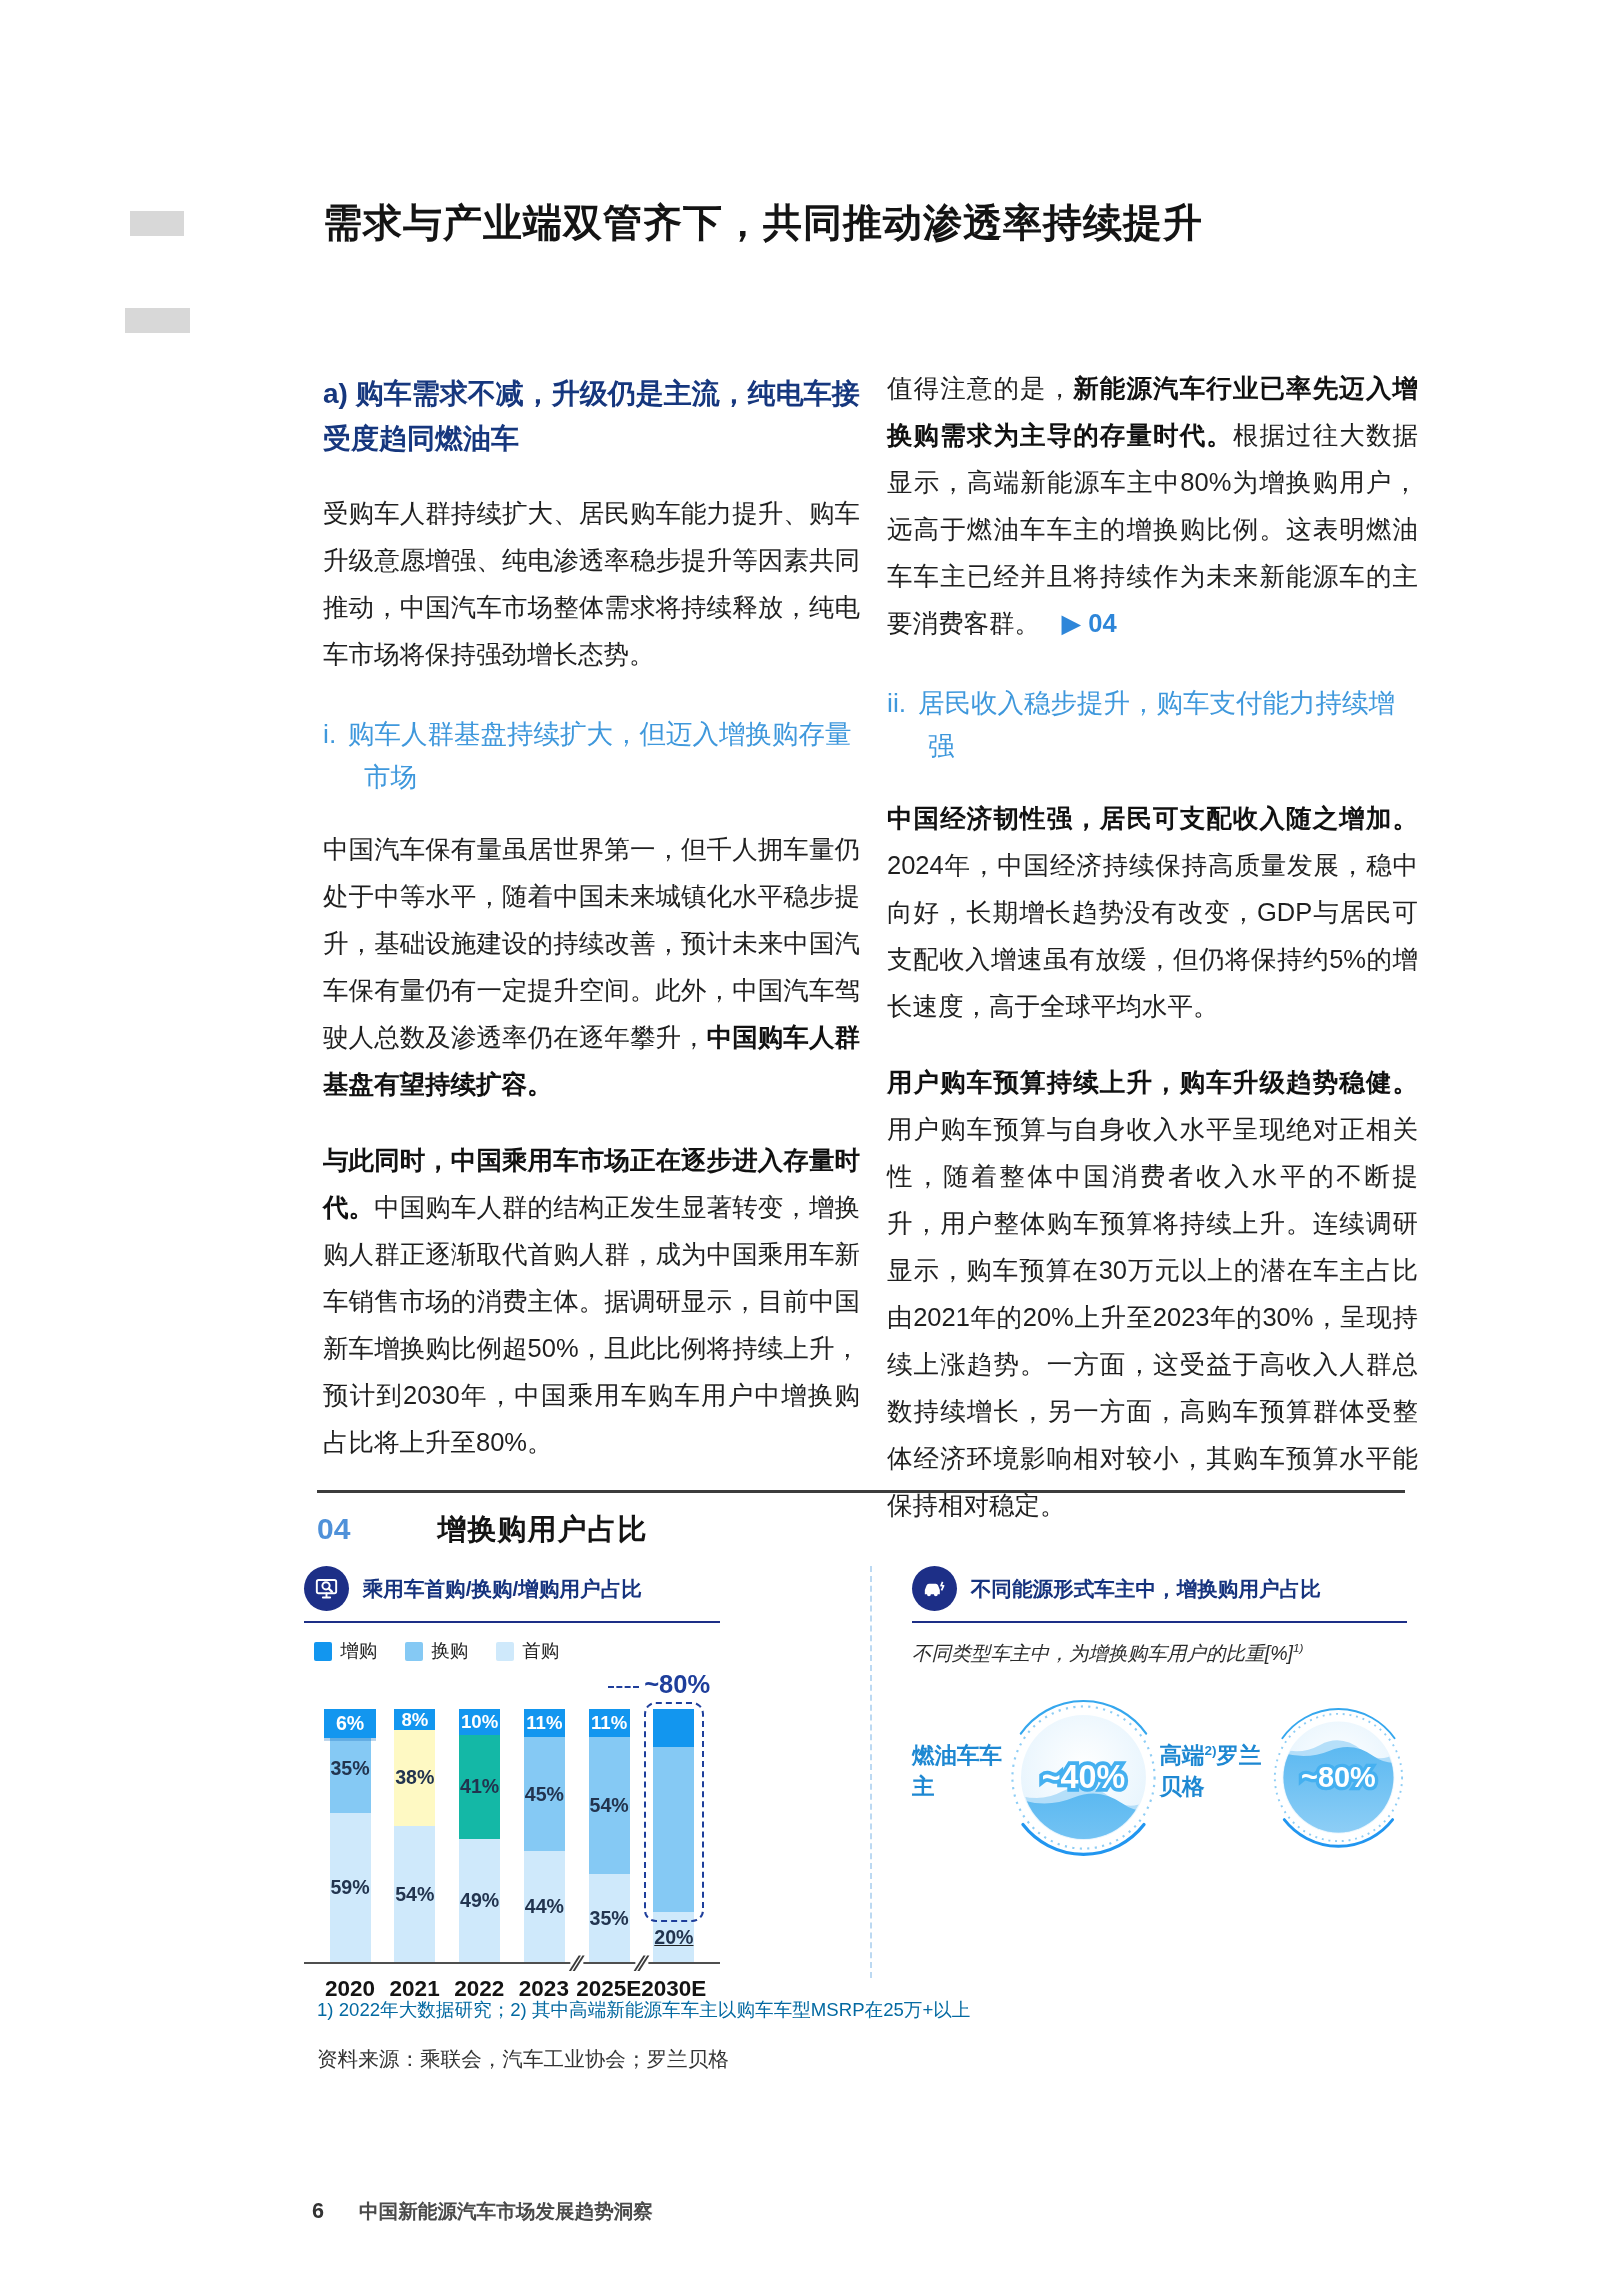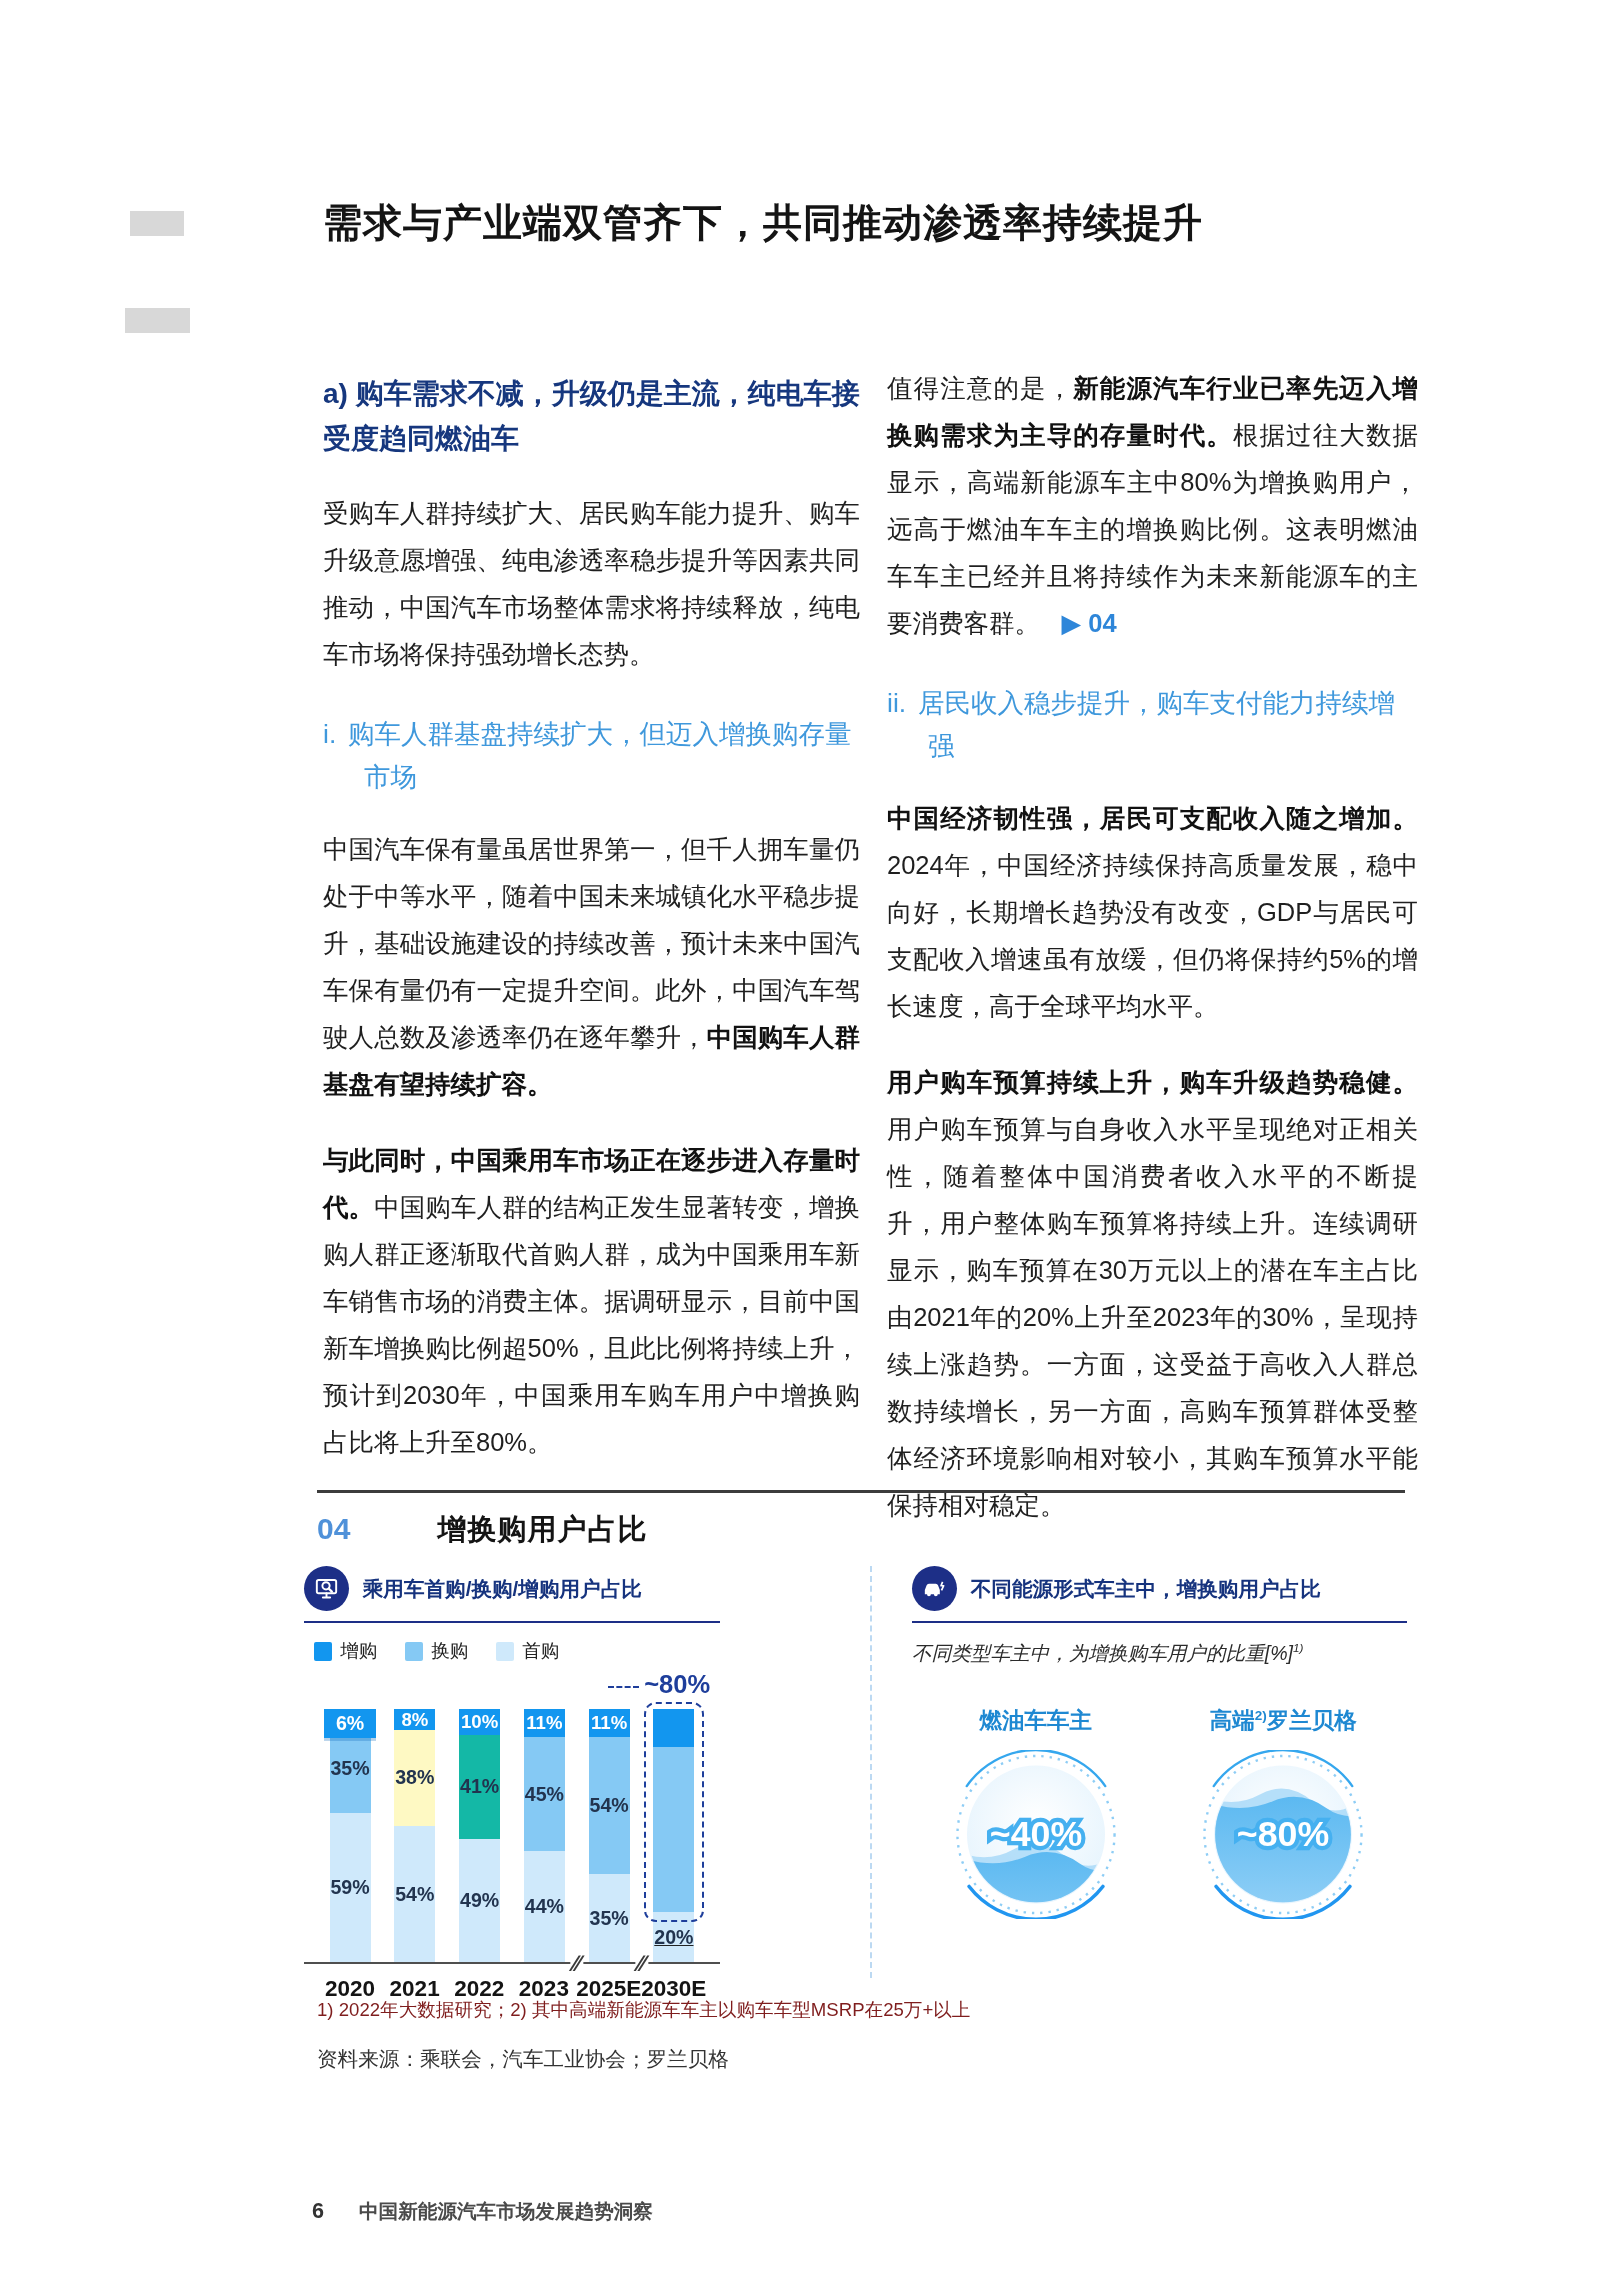--- a/index.html
+++ b/index.html
@@ -57,26 +57,26 @@
   .dash-label::before{content:"";display:inline-block;width:31px;border-top:2.9px dashed #1e3e9b;
       vertical-align:middle;margin-right:4.9px;}
   .axis{position:absolute;left:-13.7px;right:-13.7px;bottom:-2px;border-top:2px solid #4f4f4f;}
   .axis-break{position:absolute;bottom:-13.7px;transform:translateX(-50%);font-size:22.5px;font-weight:700;
       color:#3a3a3a;background:#fff;padding:0 2.9px;line-height:25.5px;z-index:2;}
   .years{display:flex;margin:13.7px 13.7px 0 13.7px;}
   .year-label{flex:1;text-align:center;font-size:22.5px;font-weight:700;color:#141414;}
   
   .subtitle{margin-top:17.6px;font-size:19.6px;font-style:italic;color:#2b2b2b;}
   .gauge-row{display:flex;margin-top:25.5px;}
-  .gauge-cell{flex:1;display:flex;flex-direction:column;align-items:center;margin-top:12px;}
+  .gauge-cell{flex:1;display:flex;flex-direction:row;align-items:center;}
   .gauge-label{font-size:22.5px;font-weight:800;color:#1e88d2;margin-bottom:13.7px;}
   .gauge-svg{width:182px;height:169px;}
   .gauge-value{font:800 30px "Liberation Sans","DejaVu Sans",sans-serif;fill:#ffffff;
       stroke:#45b0f0;stroke-width:7px;paint-order:stroke;}
-  .footnote{position:absolute;left:317px;top:1997px;font-size:18.6px;color:#7f1d1d;}
+  .footnote{position:absolute;left:317px;top:1997px;font-size:18.6px;color:#0369a1;}
   .source{position:absolute;left:317px;top:2045px;font-size:20.6px;color:#333;}
   .footer{position:absolute;left:312px;top:2198px;display:flex;align-items:baseline;gap:35px;}
   .footer .pn{font-size:21.6px;font-weight:700;color:#333;}
   .footer .ft{font-size:19.6px;font-weight:600;color:#4a4a4a;}
 </style>
 </head>
 <body>
 
 <div class="page">
 

